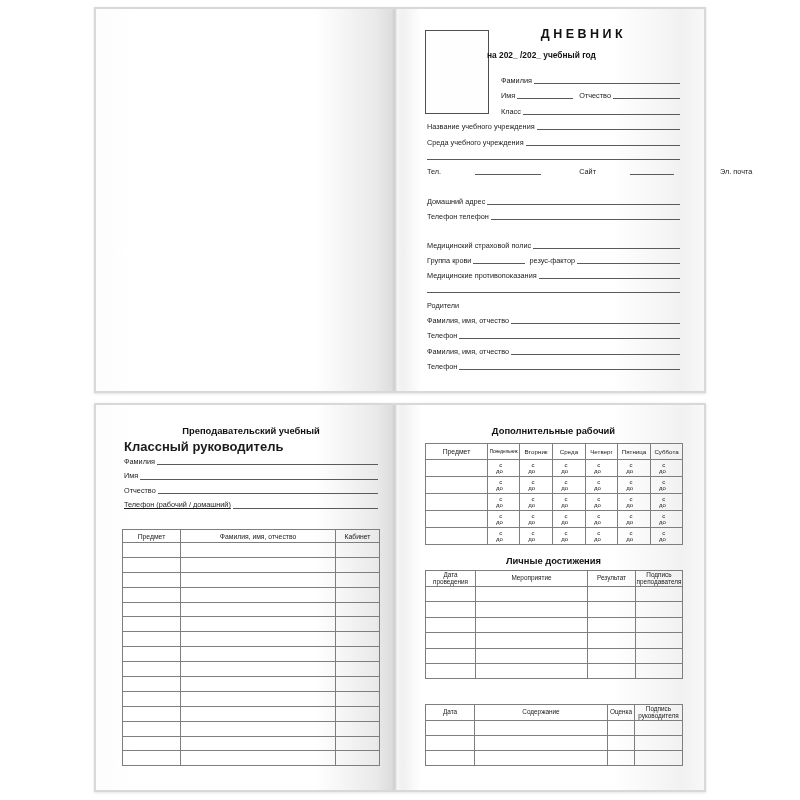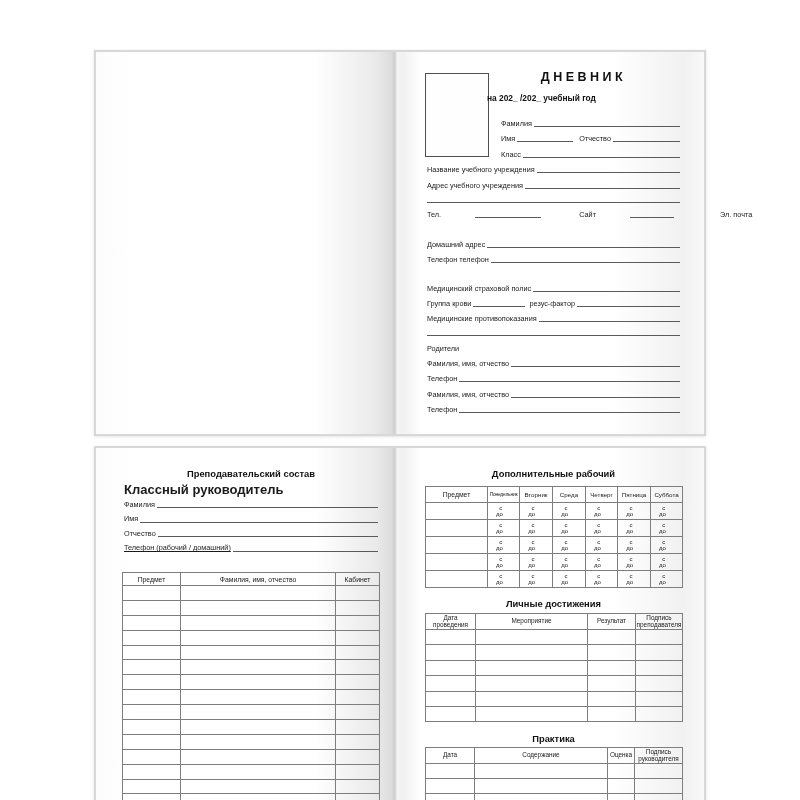--- a/index.html
+++ b/index.html
@@ -10,21 +10,20 @@
   }
   .spread{
     position:absolute;left:94px;width:612px;box-sizing:border-box;
     border:2px solid #d8d8d8;
     background:linear-gradient(90deg,
       #fcfcfc 0%, #ffffff 6%, #ffffff 36%,
       #eaeaea 46%, #dddddd 48.6%, #cfcfcf 49.1%,
       #f6f6f6 49.6%, #f0f0f0 50.4%, #ffffff 53.5%,
       #ffffff 85%, #f1f1f1 96.5%, #f8f8f8 100%);
     box-shadow:0 1px 3px rgba(0,0,0,.10), 0 0 1px rgba(0,0,0,.05);
-    margin-top:43px;
   }
   .spread.top{top:7px;height:386px;}
   .spread.bottom{top:403px;height:389px;}
   .page{position:absolute;top:0;bottom:0;}
   .page.left{left:0;width:306px;}
   .page.right{left:306px;width:306px;}
 
   
   .frow{position:absolute;display:flex;align-items:flex-end;height:10px;}
   .lbl{font-size:7.3px;line-height:1;color:#1b1b1b;white-space:nowrap;padding-right:2px;}
@@ -104,21 +103,21 @@
     </div>
     <div class="frow" style="left:99px;right:28px;top:96px;justify-content:center;">
       <span class="lbl">Класс</span>
       <span class="fill"></span>
     </div>
     <div class="frow" style="left:25px;right:28px;top:111px;">
       <span class="lbl">Название учебного учреждения</span>
       <span class="fill"></span>
     </div>
     <div class="frow" style="left:25px;right:28px;top:127px;">
-      <span class="lbl">Адрес учебного учреждения</span>
+      <span class="lbl">Среда учебного учреждения</span>
       <span class="fill"></span>
     </div>
     <div class="frow" style="left:25px;right:28px;top:141px;">
       <span class="fill"></span>
     </div>
     <div class="frow" style="left:25px;right:28px;top:156px;gap:32px;">
       <span class="lbl">Тел.</span>
       <span class="fill fx66"></span>
       <span class="lbl ml6">Сайт</span>
       <span class="fill fx44"></span>
@@ -168,21 +167,21 @@
     <div class="frow" style="left:25px;right:28px;top:351px;">
       <span class="lbl">Телефон</span>
       <span class="fill"></span>
     </div>
   </div>
 </div>
 
 <div class="spread bottom">
 
   <div class="page left">
-    <div class="sec-title" style="left:28px;right:24px;top:20px;">Преподавательский состав</div>
+    <div class="sec-title" style="left:28px;right:24px;top:20px;">Преподавательский учебный</div>
     <div class="frow" style="left:28px;right:24px;top:38px;">
       <span class="lbl bold">Классный руководитель</span>
     </div>
     <div class="frow" style="left:28px;right:24px;top:50px;">
       <span class="lbl">Фамилия</span>
       <span class="fill"></span>
     </div>
     <div class="frow" style="left:28px;right:24px;top:64.5px;">
       <span class="lbl">Имя</span>
       <span class="fill"></span>
@@ -556,21 +555,20 @@
       </tr>
           <tr class="row">
         <td></td>
         <td></td>
         <td></td>
         <td></td>
       </tr>
     </tbody>
       </table>
 
-    <div class="sec-title" style="left:23px;right:26px;top:285px;">Практика</div>
 
     <table class="t-prac">
       <colgroup>
           <col style="width:49px">
           <col style="width:133px">
           <col style="width:27px">
           <col style="width:48px">
         </colgroup>
       <tbody>
           <tr class="hdr">

